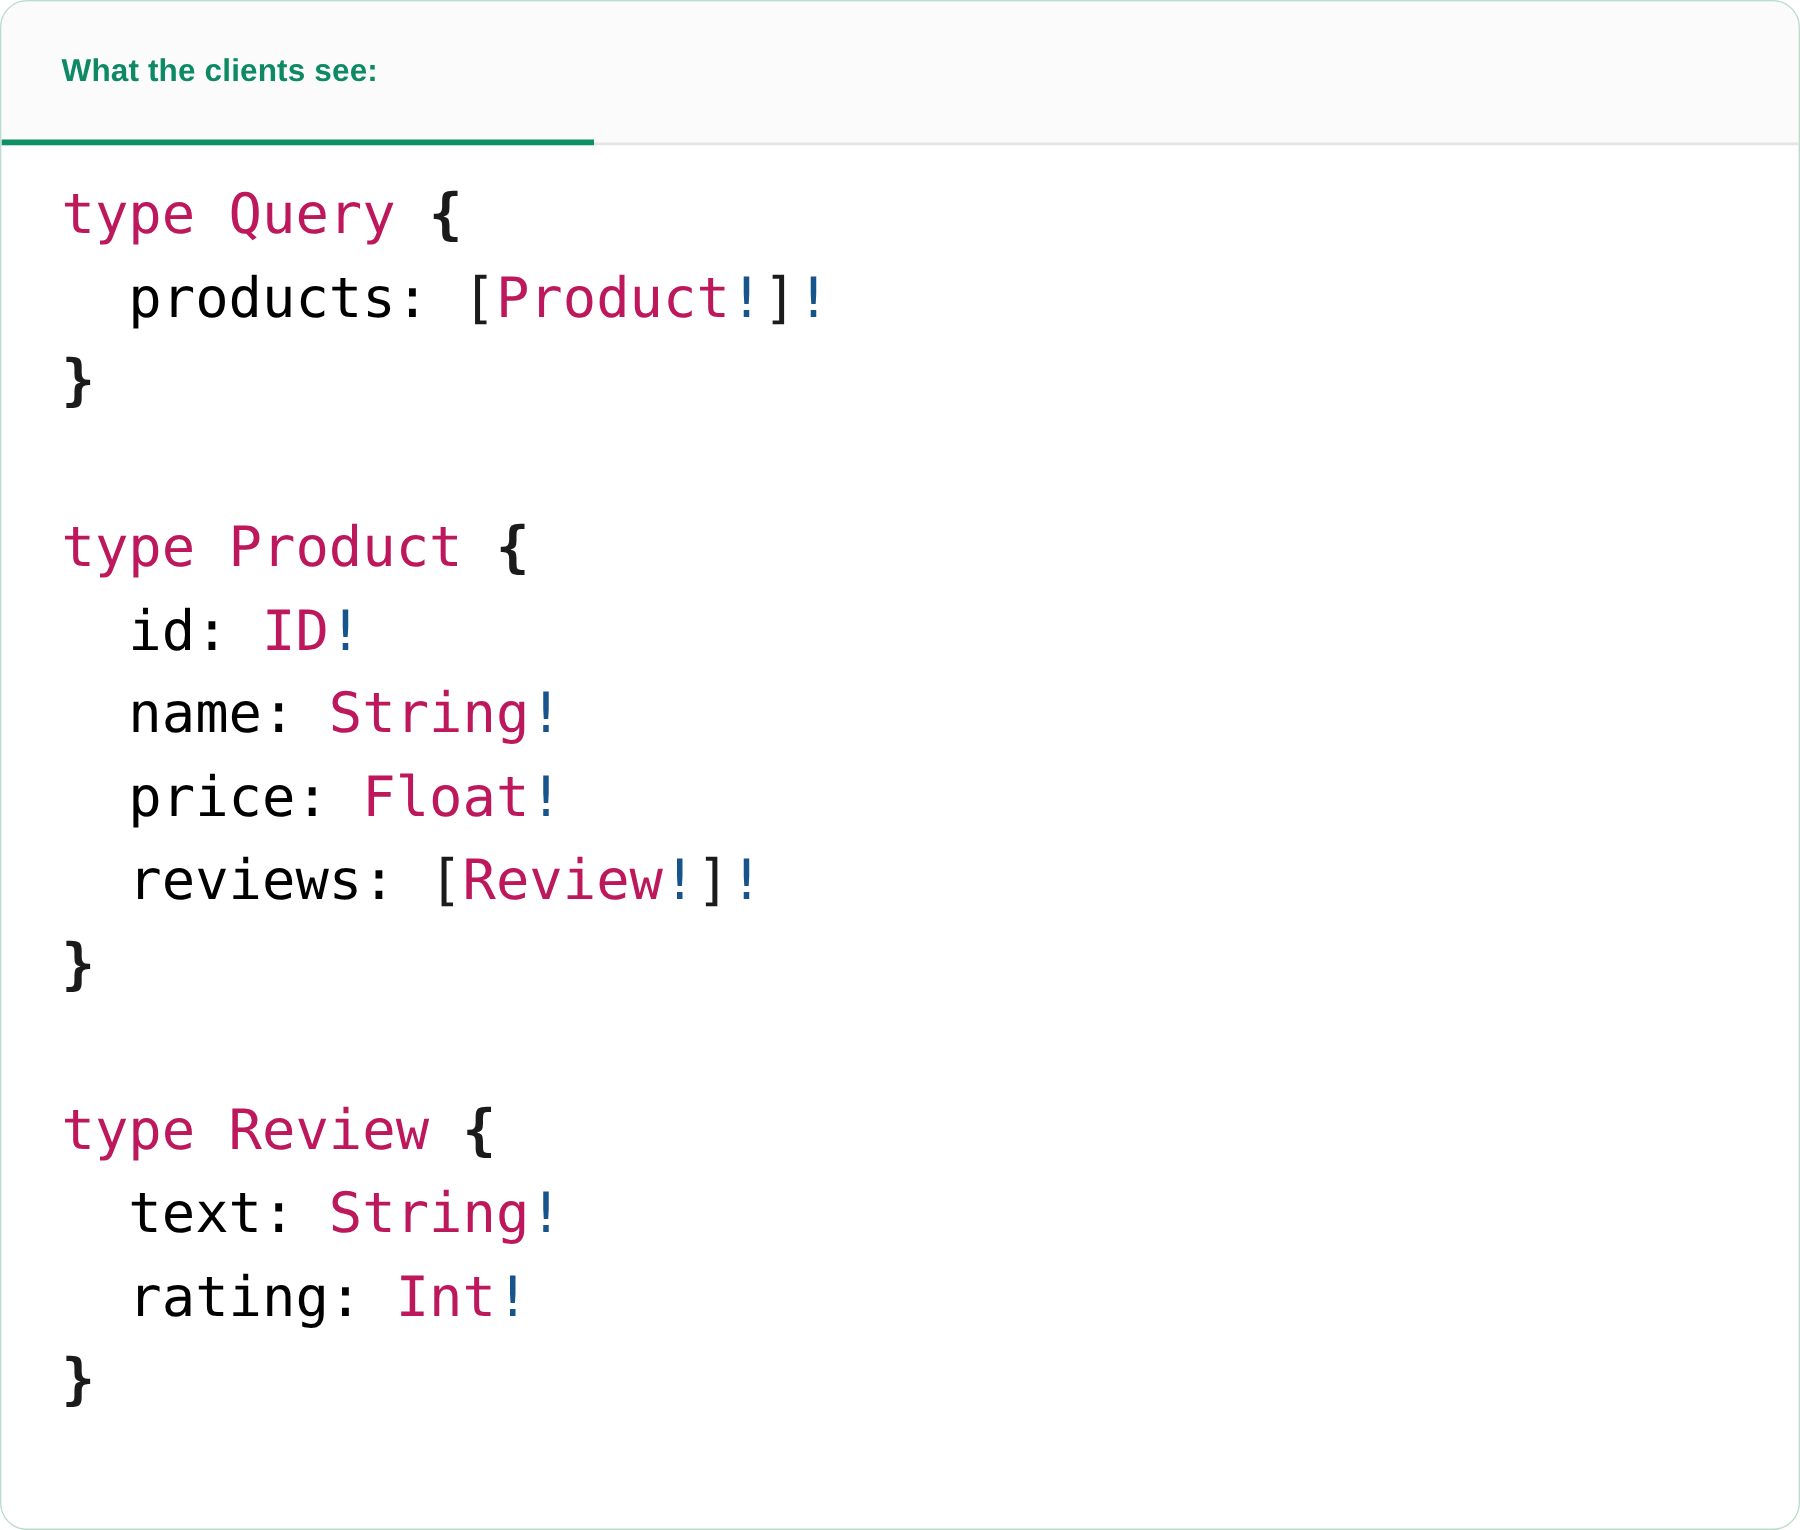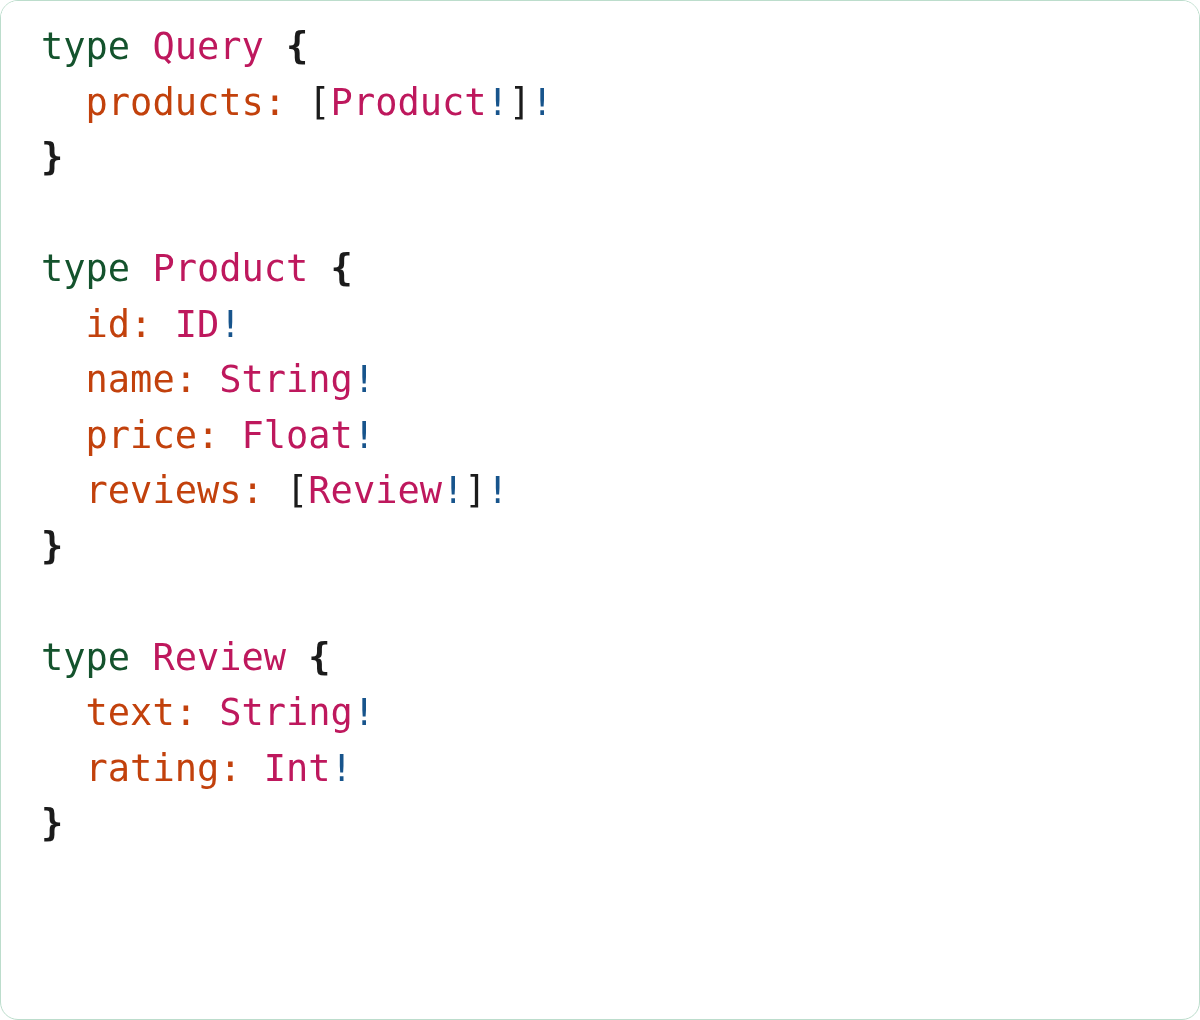--- a/index.html
+++ b/index.html
@@ -79,30 +79,35 @@
     color: #1b1b1b;
     font-weight: 500;
     letter-spacing: 0;
   }
   .code .ln {
     display: block;
     height: 55.5px;
   }
 
   
-  .t-kw    { color: #14532d; }
+  .t-kw    { color: #be185d; }
   .t-type  { color: #be185d; }
-  .t-field { color: #c2410c; }
+  .t-field { color: #000000; }
   .t-punct { color: #1b1b1b; }
   .t-bang  { color: #17548c; }
   .t-brace { color: #1b1b1b; font-weight: 700; }
 </style>
 </head>
 <body>
 
 <div class="card">
 
+  <div class="tabbar">
+    <div class="tab">
+      <span class="tab-label">What the clients see:</span>
+    </div>
+  </div>
 
   <div class="code-pane">
     <pre class="code"><code id="code-lines"><span class="ln"><span class="t-kw">type</span><span class="t-punct"> </span><span class="t-type">Query</span><span class="t-punct"> </span><span class="t-brace">{</span></span><span class="ln">  <span class="t-field">products:</span><span class="t-punct"> </span><span class="t-punct">[</span><span class="t-type">Product</span><span class="t-bang">!</span><span class="t-punct">]</span><span class="t-bang">!</span></span><span class="ln"><span class="t-brace">}</span></span><span class="ln">​</span><span class="ln"><span class="t-kw">type</span><span class="t-punct"> </span><span class="t-type">Product</span><span class="t-punct"> </span><span class="t-brace">{</span></span><span class="ln">  <span class="t-field">id:</span><span class="t-punct"> </span><span class="t-type">ID</span><span class="t-bang">!</span></span><span class="ln">  <span class="t-field">name:</span><span class="t-punct"> </span><span class="t-type">String</span><span class="t-bang">!</span></span><span class="ln">  <span class="t-field">price:</span><span class="t-punct"> </span><span class="t-type">Float</span><span class="t-bang">!</span></span><span class="ln">  <span class="t-field">reviews:</span><span class="t-punct"> </span><span class="t-punct">[</span><span class="t-type">Review</span><span class="t-bang">!</span><span class="t-punct">]</span><span class="t-bang">!</span></span><span class="ln"><span class="t-brace">}</span></span><span class="ln">​</span><span class="ln"><span class="t-kw">type</span><span class="t-punct"> </span><span class="t-type">Review</span><span class="t-punct"> </span><span class="t-brace">{</span></span><span class="ln">  <span class="t-field">text:</span><span class="t-punct"> </span><span class="t-type">String</span><span class="t-bang">!</span></span><span class="ln">  <span class="t-field">rating:</span><span class="t-punct"> </span><span class="t-type">Int</span><span class="t-bang">!</span></span><span class="ln"><span class="t-brace">}</span></span></code></pre>
   </div>
 
 </div>
 
 </body></html>

